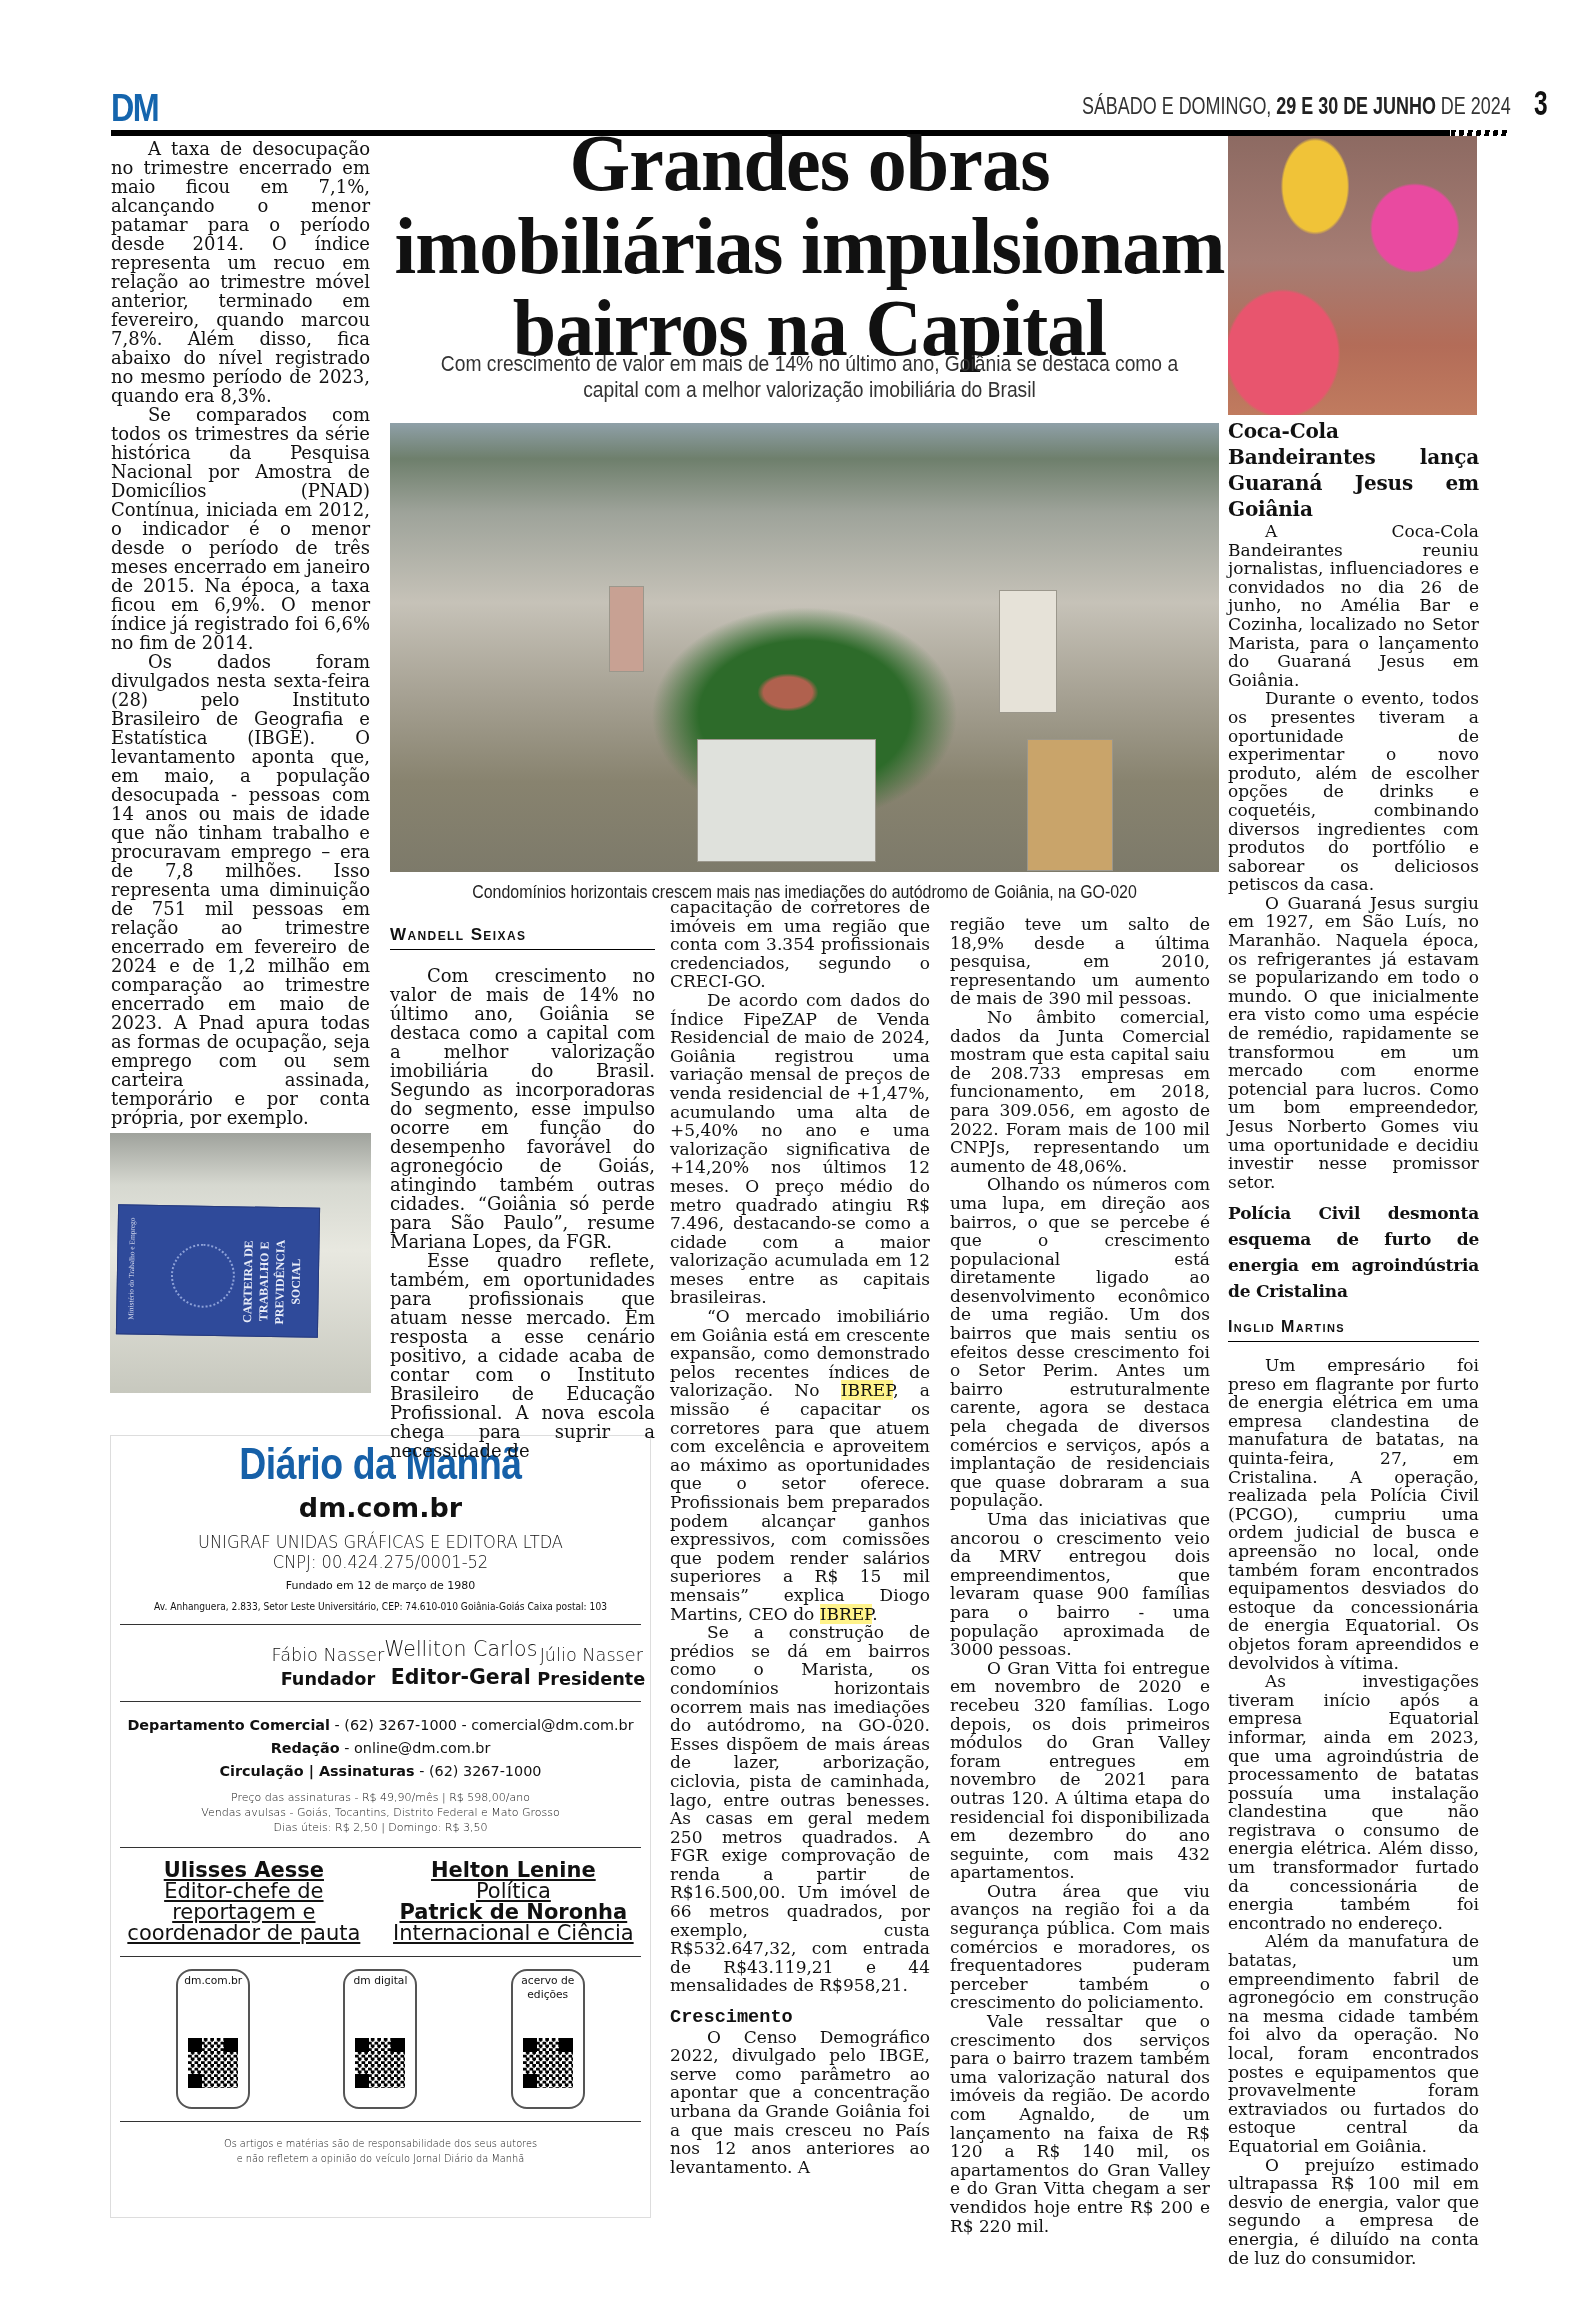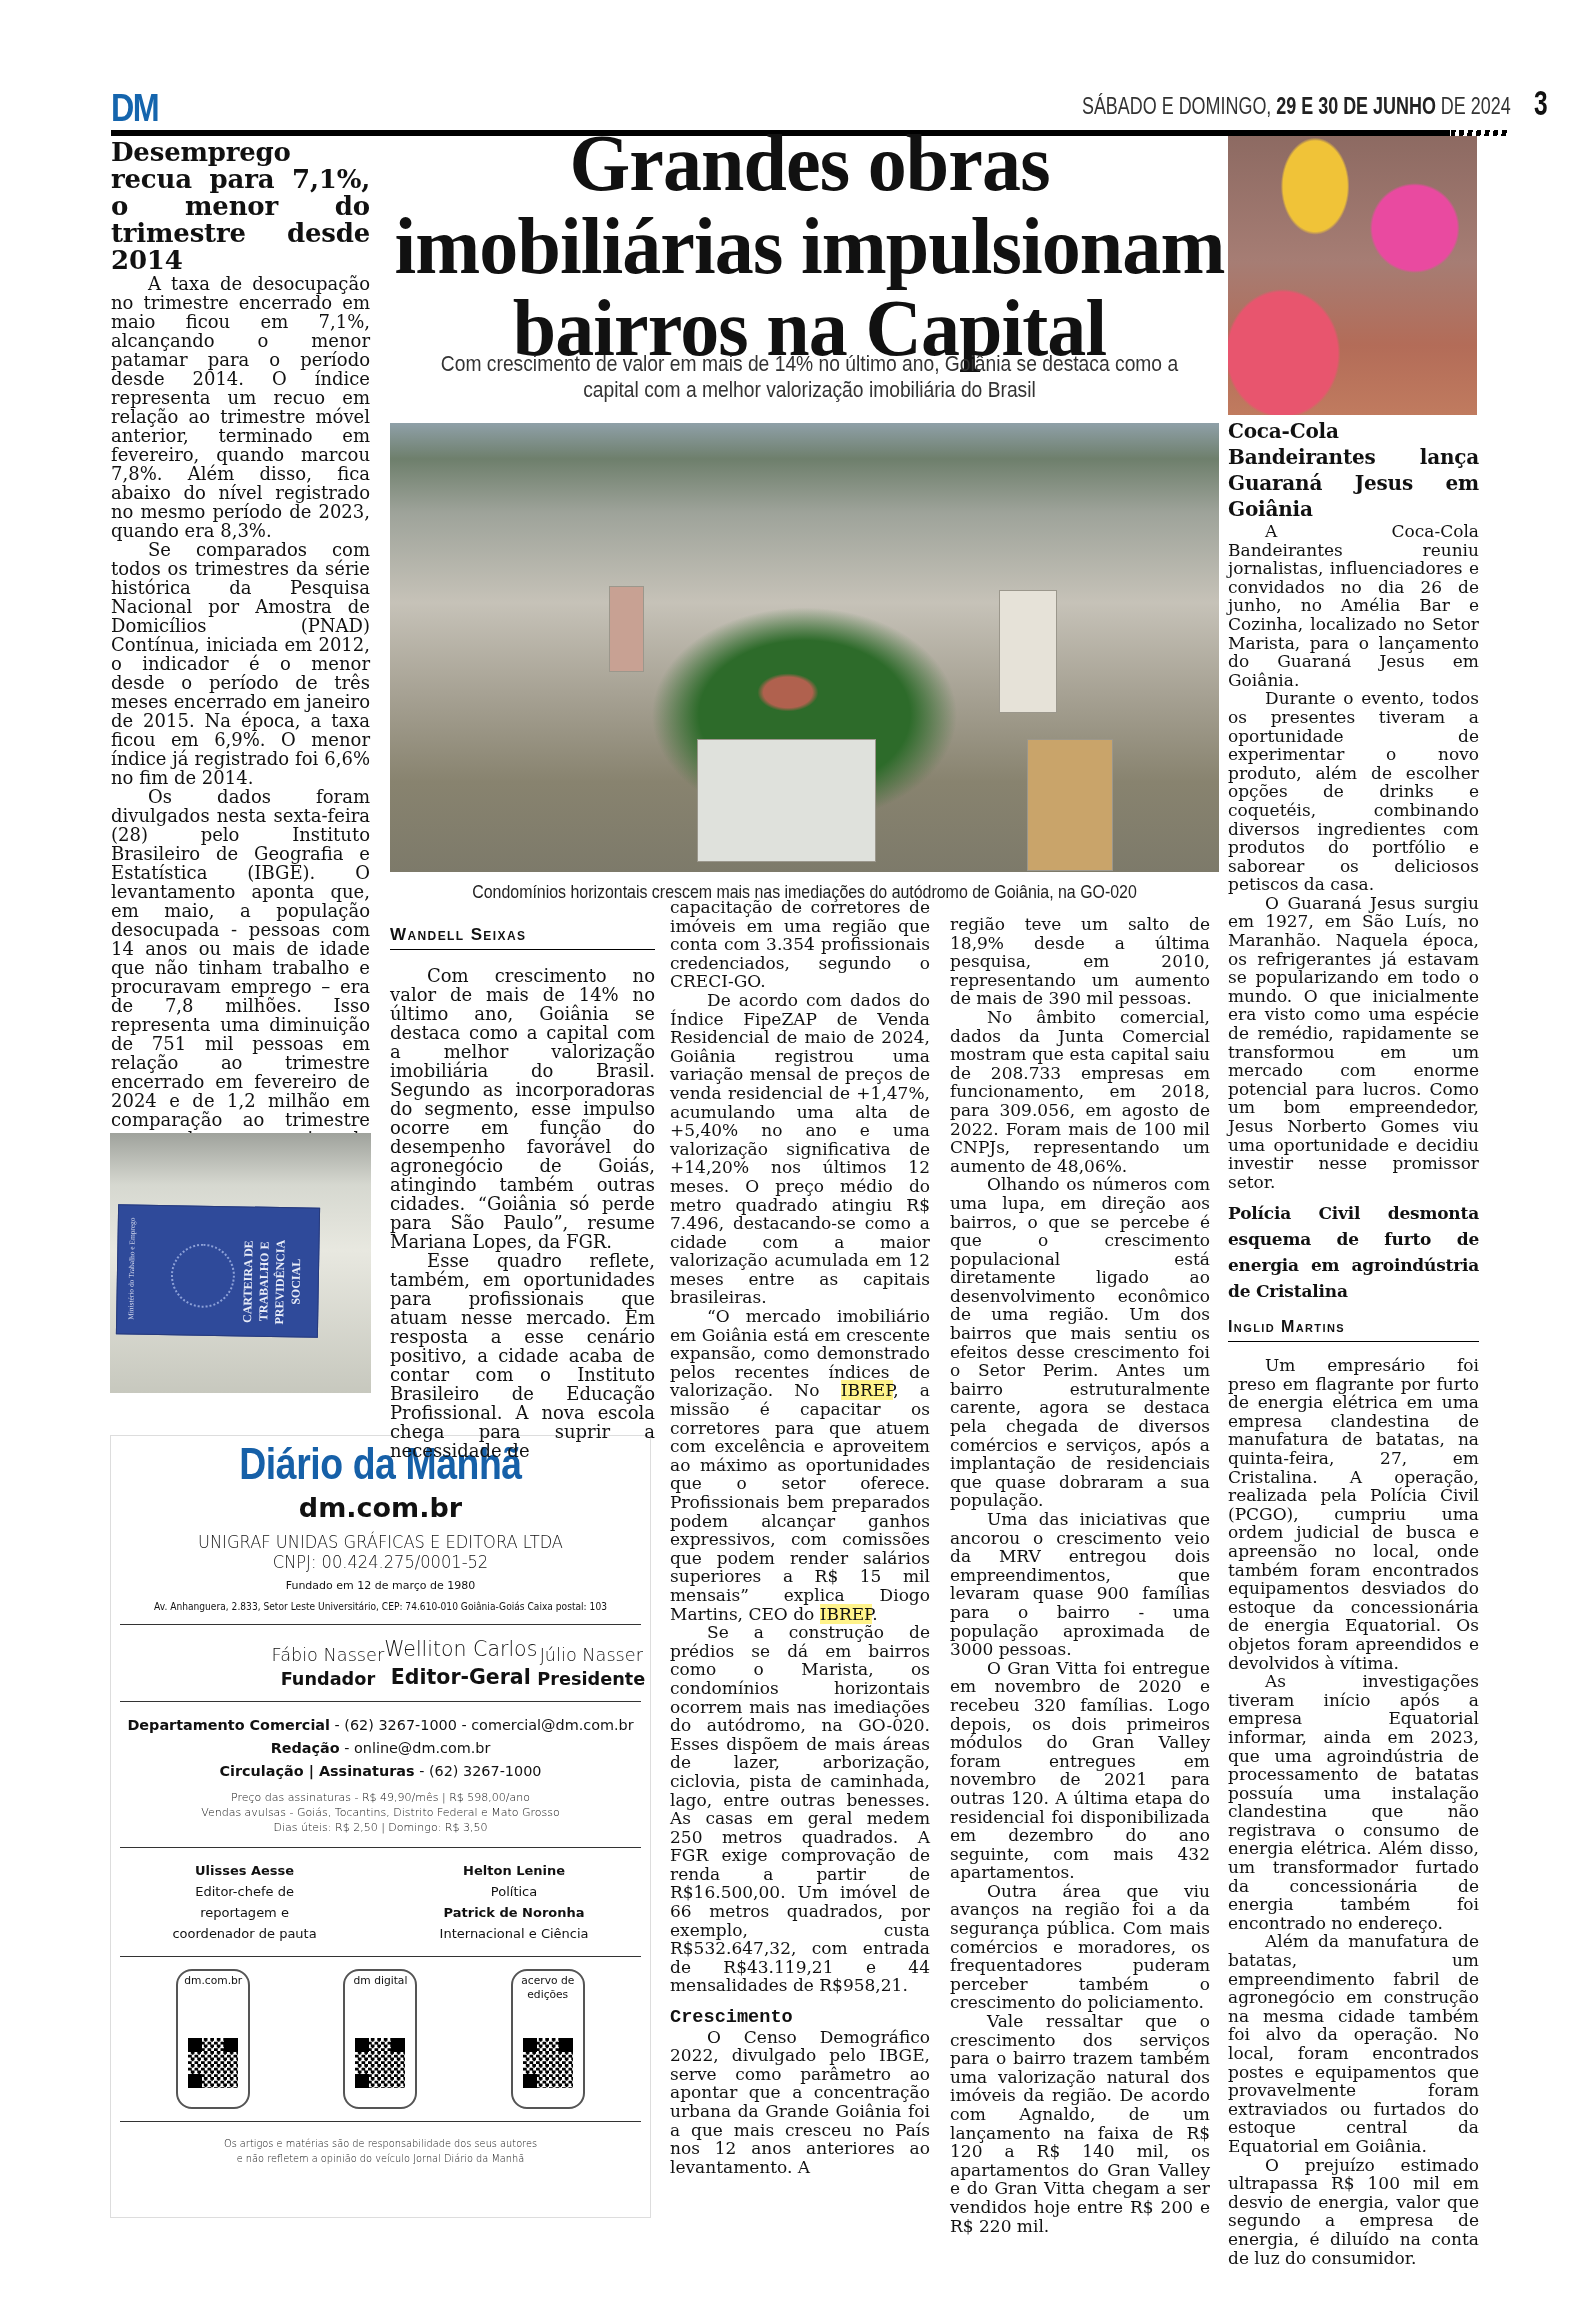--- a/index.html
+++ b/index.html
@@ -47,21 +47,21 @@
   .mh-people{display:flex;justify-content:flex-end;align-items:flex-end;padding:0 4.7px;}
   .mh-person{text-align:center;}
   .mh-person .n{font-size:17.7px;font-weight:300;}
   .mh-person .r{font-size:17.7px;font-weight:700;margin-top:4.7px;}
   .mh-person.center .n{font-size:20.5px;}
   .mh-person.center .r{font-size:20.5px;}
   .mh-contact{font-size:14.4px;line-height:23px;}
   .mh-contact b{font-weight:700;}
   .mh-price{font-size:11px;line-height:15px;margin-top:6.5px;font-weight:300;}
   .mh-editors{display:flex;justify-content:space-around;}
-  .mh-editors div{font-size:13px;line-height:21px;}
+  .mh-editors div{font-size:21px;line-height:21px;text-decoration:underline;}
   .mh-editors b{font-weight:700;}
   .mh-qrs{display:flex;justify-content:space-around;padding:0 18.6px;margin-top:4.7px;}
   .qr-card{width:74px;height:140px;border:2.8px solid #555;border-radius:16px;padding-top:3.7px;box-sizing:border-box;}
   .qr-card .l{font-size:10.7px;line-height:14px;height:42px;}
   .qr-box{width:50px;height:50px;margin:22px auto 0;background:
     linear-gradient(#000,#000) 0 0/14px 14px no-repeat,
     linear-gradient(#000,#000) 36px 0/14px 14px no-repeat,
     linear-gradient(#000,#000) 0 36px/14px 14px no-repeat,
     repeating-conic-gradient(#000 0 25%,#fff 0 50%) 0 0/6.5px 6.5px;}
   .mh-disclaimer{font-size:9.8px;line-height:15px;font-weight:300;margin-top:15px;}
@@ -76,21 +76,20 @@
 </head>
 <body>
 
 <div class="abs dm-logo">DM</div>
 <div class="abs dateline"><span class="light">SÁBADO E DOMINGO,</span> <b>29 E 30 DE JUNHO</b> <span class="light">DE 2024</span></div>
 <div class="abs pagenum">3</div>
 <div class="abs top-rule"></div>
 <div class="abs top-rule-dash"></div>
 
 <div class="abs col" style="left:111px;top:139px;width:259px;">
-  <div class="kicker">Desemprego recua para 7,1%, o menor do trimestre desde 2014</div>
   <p>A taxa de desocupação no trimestre encerrado em maio ficou em 7,1%, alcançando o menor patamar para o período desde 2014. O índice representa um recuo em relação ao trimestre móvel anterior, terminado em fevereiro, quando marcou 7,8%. Além disso, fica abaixo do nível registrado no mesmo período de 2023, quando era 8,3%.</p>
   <p>Se comparados com todos os trimestres da série histórica da Pesquisa Nacional por Amostra de Domicílios (PNAD) Contínua, iniciada em 2012, o indicador é o menor desde o período de três meses encerrado em janeiro de 2015. Na época, a taxa ficou em 6,9%. O menor índice já registrado foi 6,6% no fim de 2014.</p>
   <p>Os dados foram divulgados nesta sexta-feira (28) pelo Instituto Brasileiro de Geografia e Estatística (IBGE). O levantamento aponta que, em maio, a população desocupada - pessoas com 14 anos ou mais de idade que não tinham trabalho e procuravam emprego – era de 7,8 milhões. Isso representa uma diminuição de 751 mil pessoas em relação ao trimestre encerrado em fevereiro de 2024 e de 1,2 milhão em comparação ao trimestre encerrado em maio de 2023. A Pnad apura todas as formas de ocupação, seja emprego com ou sem carteira assinada, temporário e por conta própria, por exemplo.</p>
 </div>
 
 <div class="abs photo-ctps">
   <div class="ctps-book">
     <div class="ctps-ministry">Ministério do Trabalho e Emprego</div>
     <div class="ctps-seal"></div>
     <div class="ctps-text">CARTEIRA DE TRABALHO E PREVIDÊNCIA SOCIAL</div>

